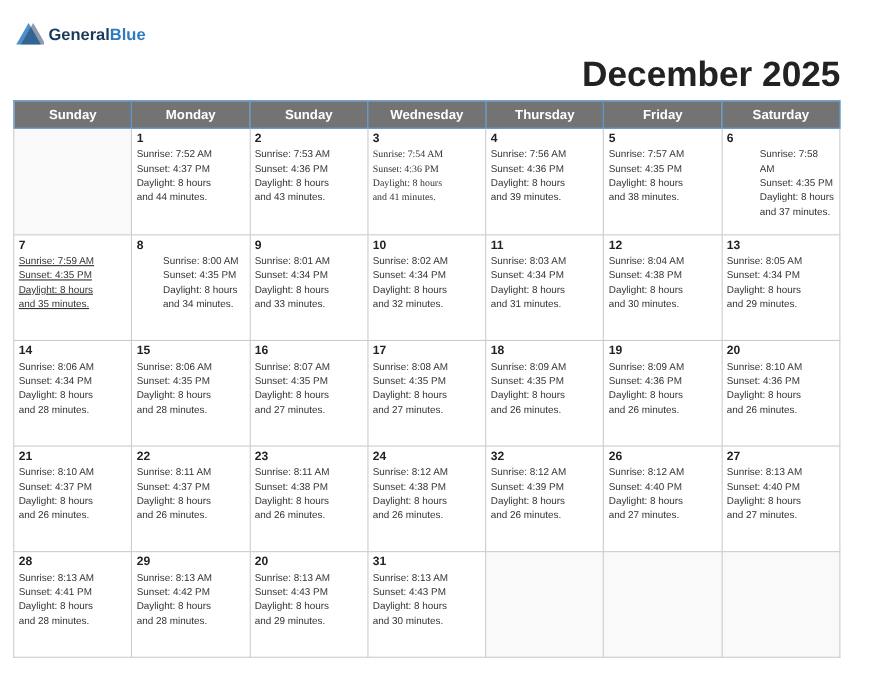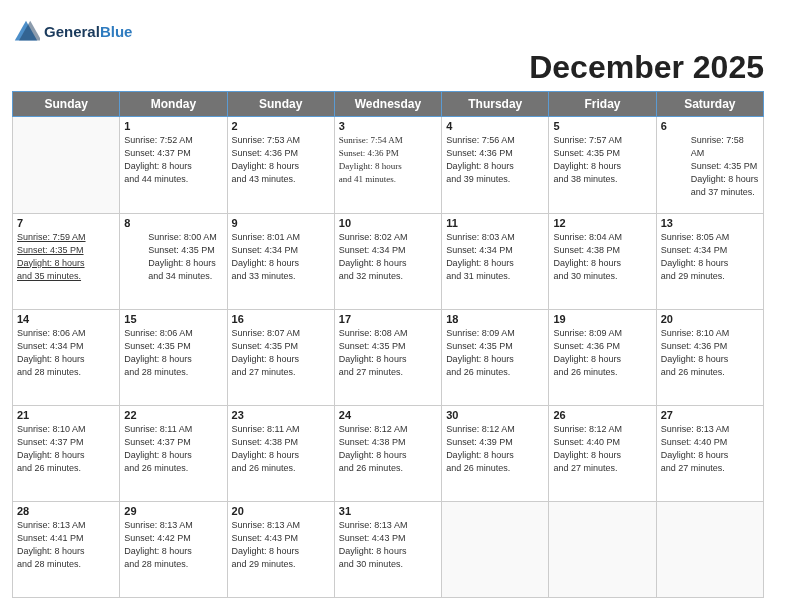--- a/index.html
+++ b/index.html
@@ -298,21 +298,21 @@
 and 26 minutes.</div>
           </td>
           <td>
             <span class="day-num">24</span>
             <div class="cell-info" style="white-space: pre-line;">Sunrise: 8:12 AM
 Sunset: 4:38 PM
 Daylight: 8 hours
 and 26 minutes.</div>
           </td>
           <td>
-            <span class="day-num">30</span>
+            <span class="day-num">32</span>
             <div class="cell-info" style="white-space: pre-line;">Sunrise: 8:12 AM
 Sunset: 4:39 PM
 Daylight: 8 hours
 and 26 minutes.</div>
           </td>
           <td>
             <span class="day-num">26</span>
             <div class="cell-info" style="white-space: pre-line;">Sunrise: 8:12 AM
 Sunset: 4:40 PM
 Daylight: 8 hours

